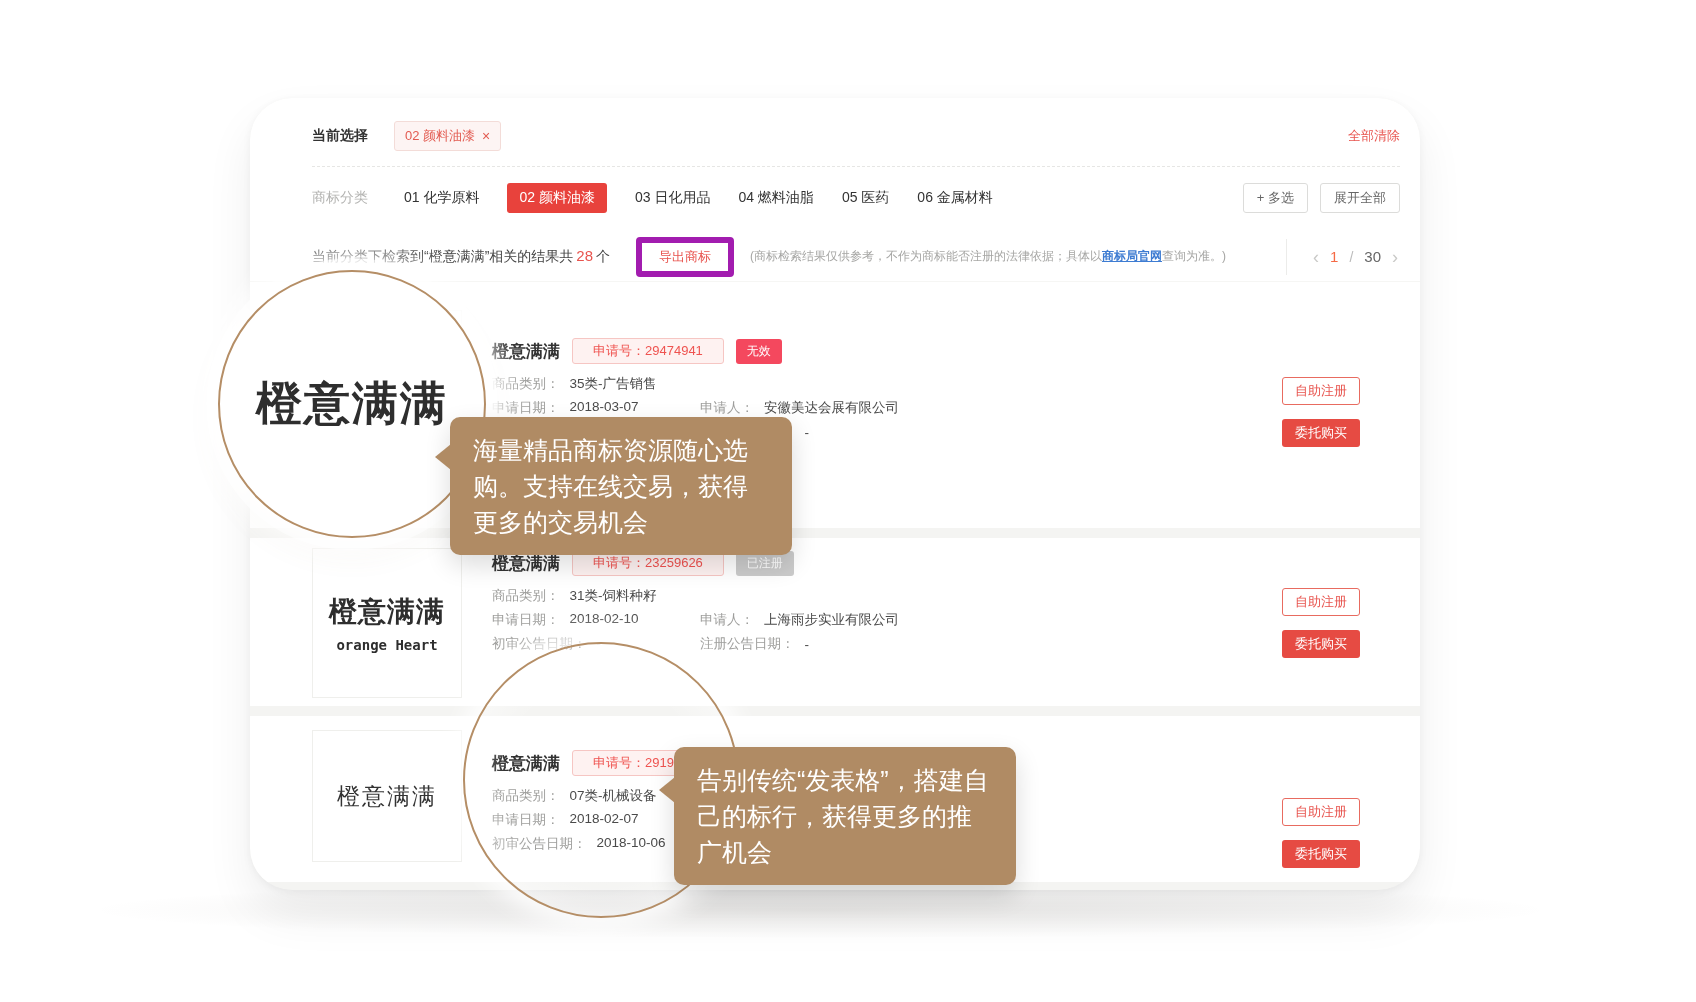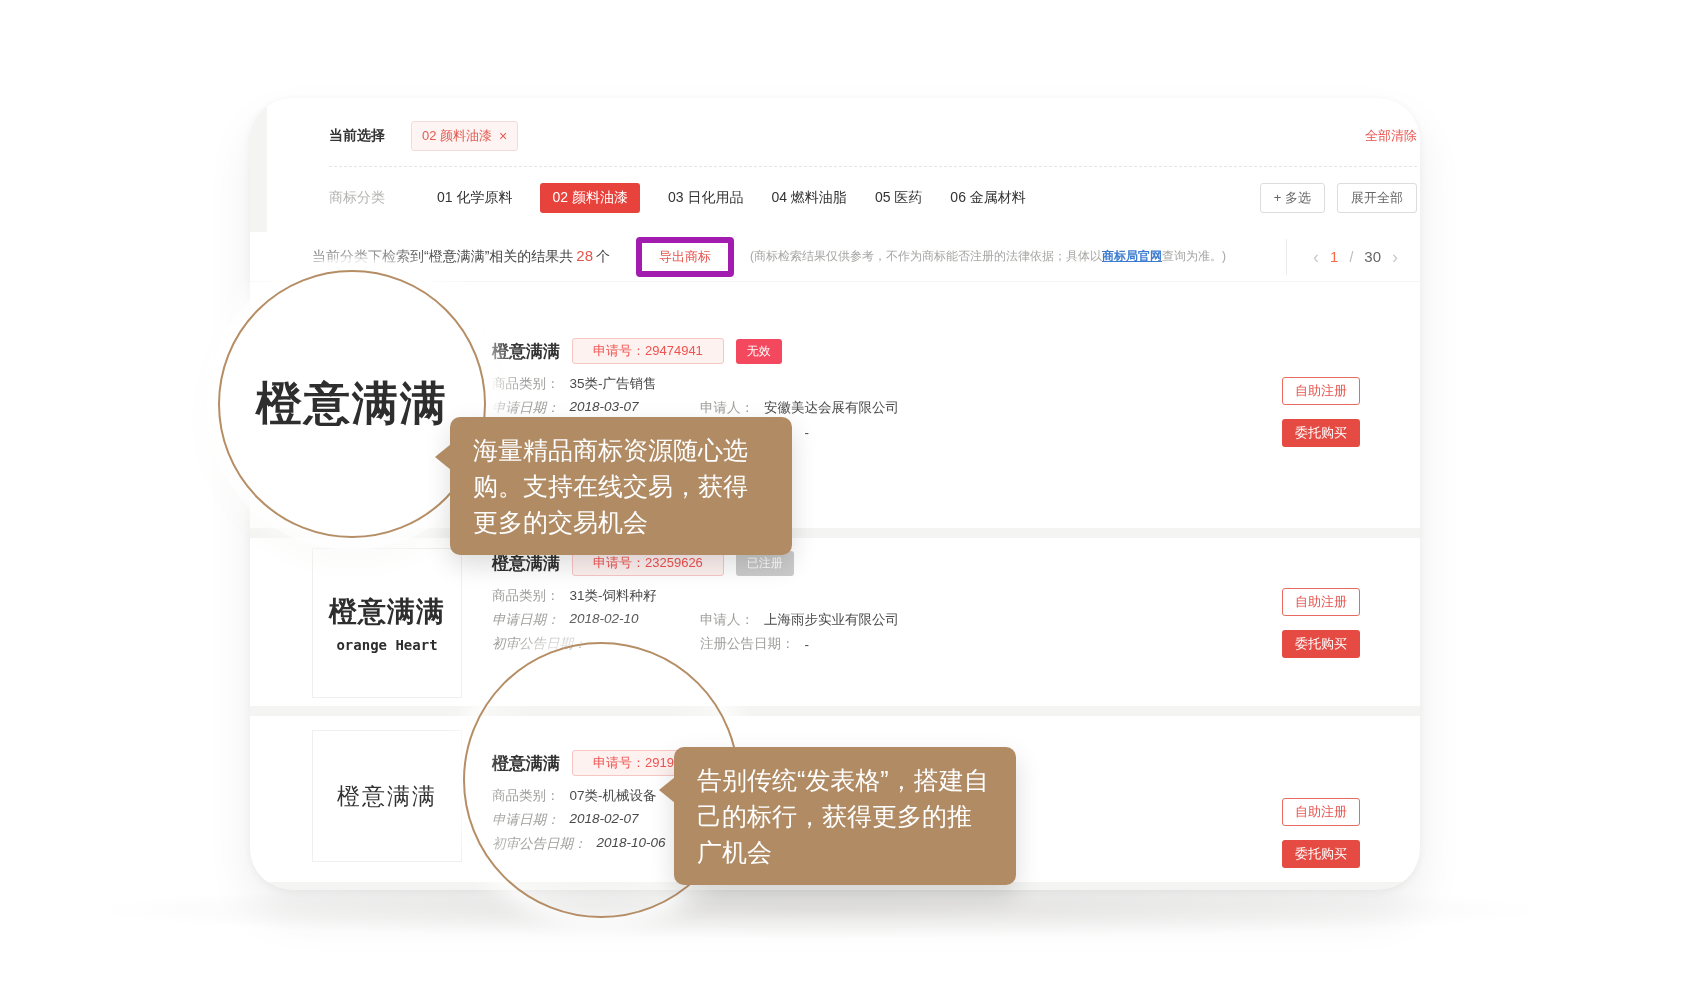--- a/index.html
+++ b/index.html
@@ -19,34 +19,34 @@
 
   
   .window{
     position:absolute; left:250px; top:98px; width:1170px; height:792px;
     background:#f4f4f2; border-radius:42px; overflow:hidden;
     box-shadow:0 2px 8px rgba(0,0,0,0.05), 0 24px 48px rgba(0,0,0,0.07);
     z-index:1;
   }
 
   
-  .filter-panel{ position:absolute; left:17px; top:0; width:100%; height:134px; background:#fff; }
+  .filter-panel{ position:absolute; left:0; top:0; width:100%; height:134px; background:#fff; }
   .filter-row1{ display:flex; align-items:center; height:68px; padding:8px 20px 0 62px; }
   .cur-label{ font-size:14px; font-weight:bold; color:#333; }
   .sel-tag{
     margin-left:26px; display:inline-flex; align-items:center; gap:7px;
     background:#fdf4f3; border:1px solid #f3dcd8; border-radius:3px;
     padding:5px 10px; font-size:13px; color:#e25a50; cursor:pointer;
   }
   .sel-tag .x{ font-size:14px; line-height:1; }
   .clear-all{ margin-left:auto; font-size:13px; color:#e8544e; cursor:pointer; }
   .dash-sep{ border-top:1px dashed #e6e6e4; margin:0 20px 0 62px; }
   .filter-row2{ display:flex; align-items:center; height:62px; padding:0 20px 0 62px; }
   .cat-label{ font-size:14px; color:#b3b3b1; }
-  .cat-list{ display:flex; align-items:center; gap:28px; margin-left:52px; }
+  .cat-list{ display:flex; align-items:center; gap:28px; margin-left:36px; }
   .cat-item{ font-size:14px; color:#333; cursor:pointer; white-space:nowrap; }
   .cat-item.selected{ background:#e8423c; color:#fff; padding:6px 12px; border-radius:3px; }
   .filter-actions{ margin-left:auto; display:flex; gap:12px; }
   .ghost-btn{
     background:#fff; border:1px solid #dcdcda; border-radius:3px;
     color:#666; font-size:13px; padding:5px 13px; cursor:pointer; white-space:nowrap;
     font-family:"Liberation Sans", sans-serif;
   }
 
   
@@ -96,21 +96,21 @@
   .name-line{ display:flex; align-items:center; gap:12px; height:26px; margin-bottom:8px; }
   .tm-name{ font-size:17px; font-weight:bold; color:#333; white-space:nowrap; }
   .appno{
     font-size:13px; color:#ef5350; background:#fef2f1; border:1px solid #f6c6c3;
     border-radius:3px; padding:3px 20px; white-space:nowrap;
   }
   .status{ font-size:12px; color:#fff; border-radius:3px; padding:4px 11px; white-space:nowrap; }
   .status.invalid{ background:#f4485e; }
   .status.registered{ background:#cbcbcb; }
   .info-line{ height:24px; display:flex; align-items:center; font-size:13.5px; white-space:nowrap; }
-  .col1{ width:208px; display:flex; flex-shrink:0;font-style:italic; }
+  .col1{ width:208px; display:flex; flex-shrink:0; }
   .lbl{ color:#9e9e9c; margin-right:10px; }
   .val{ color:#4a4a4a; }
 
   .actions{ margin-left:auto; margin-right:60px; display:flex; gap:14px; align-items:flex-start; flex-shrink:0;flex-direction:column; }
   .r1 .actions{ margin-top:95px; }
   .r2 .actions{ margin-top:50px; }
   .r3 .actions{ margin-top:82px; }
   .btn-outline{
     width:78px; height:28px; background:#fff; border:1px solid #e86b60; color:#e8544e;
     border-radius:3px; font-size:13px; cursor:pointer; font-family:"Liberation Sans", sans-serif;

